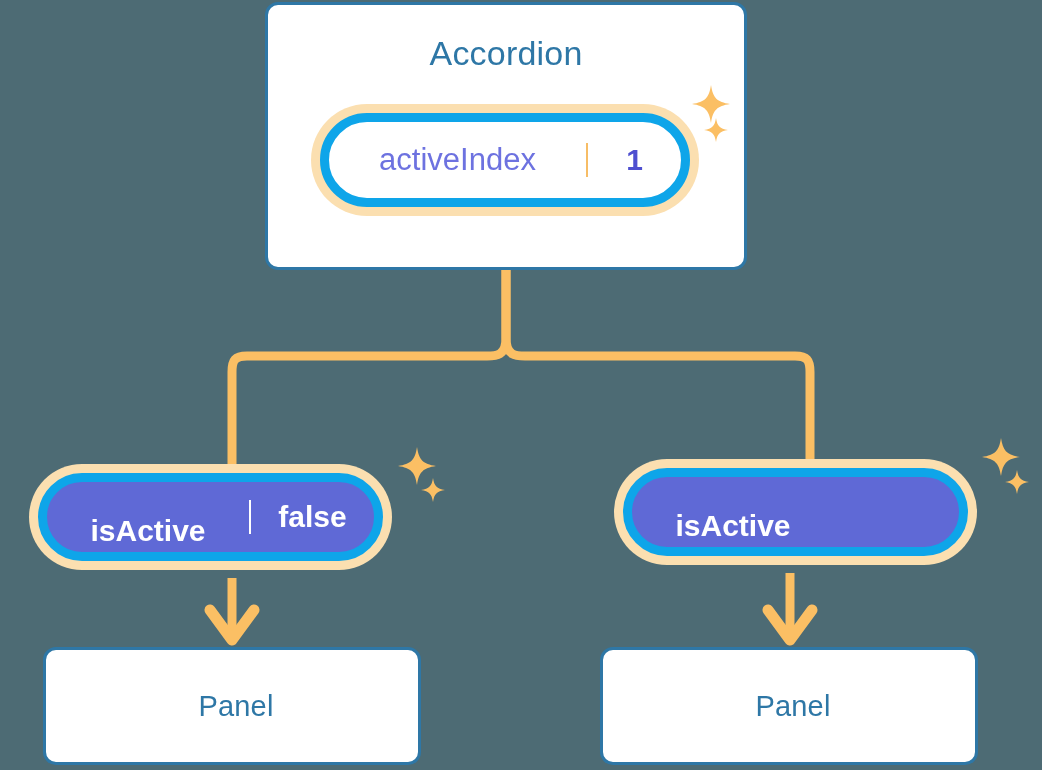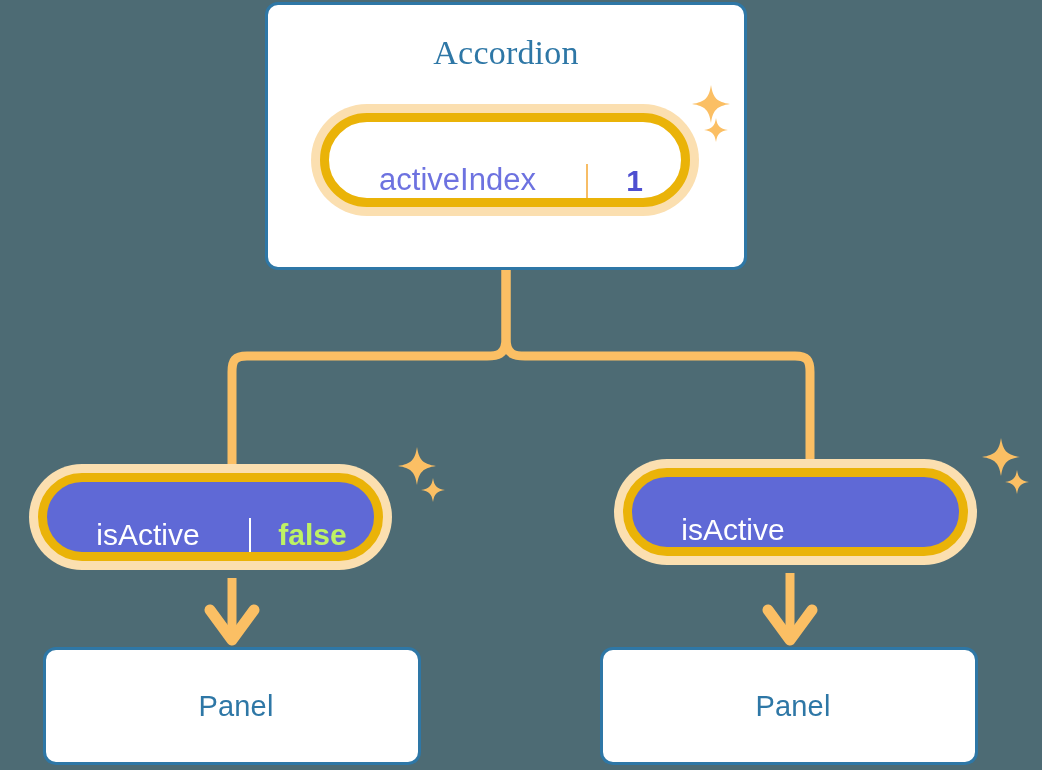--- a/index.html
+++ b/index.html
@@ -51,21 +51,20 @@
   }
 
   #accordion-card {
     left: 265px;
     top: 2px;
     width: 482px;
     height: 268px;
   }
   #accordion-card .card-title {
     margin-top: 29px;
-    font-family: Liberation Serif, serif;
   }
 
   .panel-card {
     width: 378px;
     height: 118px;
     display: flex;
     align-items: center;
     justify-content: center;
     padding-left: 8px;
   }
@@ -77,24 +76,24 @@
 
   
   .pill-wrap {
     position: absolute;
     z-index: 3;
   }
   .pill {
     position: relative;
     box-sizing: border-box;
     display: flex;
-    align-items: flex-end;
+    align-items: center;
     border-radius: 999px;
     
-    border: 9px solid #eab308;
+    border: 9px solid #0ea5e9;
     box-shadow: 0 0 0 9px #fbdfb0;
     overflow: hidden;
   }
   .pill-key, .pill-val {
     display: flex;
     align-items: center;
     justify-content: center;
     white-space: nowrap;
     box-sizing: border-box;
   }
@@ -112,25 +111,25 @@
     font-weight: 700;
     border-left: 2px solid #f7bd66;
   }
 
   
   .pill.is-solid {
     background: #5f69d6;
   }
   .pill.is-solid .pill-key {
     color: #ffffff;
-    font-weight: 400;
+    font-weight: 700;
     margin-top: 28px;
   }
   .pill.is-solid .pill-val {
-    color: #bef264;
+    color: #ffffff;
     font-weight: 700;
     border-left: 2px solid #ffffff;
   }
 
   
   #pill-active-index-wrap { left: 320px; top: 113px; }
   #pill-active-index { width: 370px; height: 94px; }
   #pill-active-index .pill-key { width: 257px; font-size: 31px; }
   #pill-active-index .pill-val { flex: 1;      font-size: 30px; }
 

